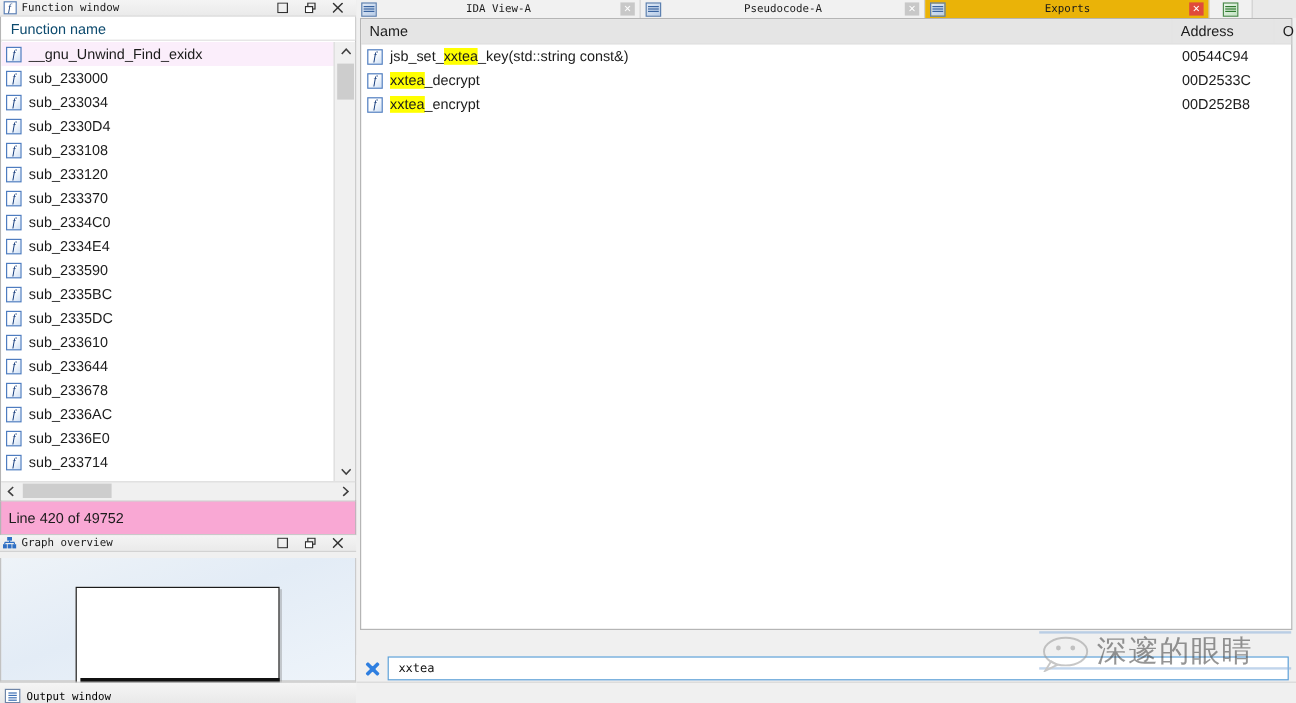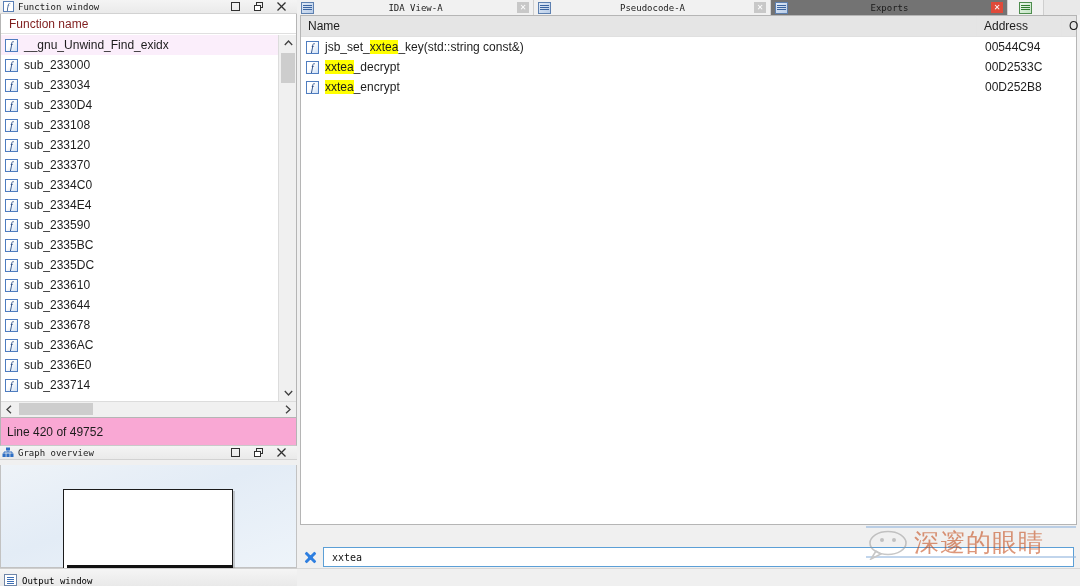--- a/index.html
+++ b/index.html
@@ -71,21 +71,21 @@
     border: 1px solid #b5b5b5;
     border-top: none;
   }
   .list-header {
     height: 20px;
     background: #ffffff;
     border-bottom: 1px solid #e0e0e0;
     display: flex; align-items: center;
     padding-left: 8px;
     font-size: 12px;
-    color: #7f1d1d;
+    color: #0c4a6e;
   }
   #fn-scroll-area {
     position: absolute; left: 0; top: 21px;
     width: 278px; height: 366px;
     overflow: hidden;
     background: #fff;
   }
   .fn-row {
     height: 20px;
     display: flex; align-items: center;
@@ -229,21 +229,21 @@
     height: 15px;
     background: #f1f1f1;
     border-right: 1px solid #cfcfcf;
     padding: 0 4px;
     font-family: "DejaVu Sans Mono", monospace;
     font-size: 9px;
     color: #1a1a1a;
     white-space: nowrap;
     overflow: hidden;
   }
-  .tab.active { background: #737373; justify-content: flex-end; }
+  .tab.active { background: #eab308; justify-content: flex-end; }
   .tab .tab-ico {
     width: 13px; height: 12px;
     margin-right: 4px; flex: 0 0 auto;
     border: 1px solid #5d80b0;
     background: linear-gradient(to bottom right,#dfe9f6,#b9cde8);
     display: flex; flex-direction: column; justify-content: center;
     padding: 1px; gap: 1px;
   }
   .tab .tab-ico i { display: block; height: 1px; background: #3a64a0; }
   .tab .tab-ico.green { border-color: #4e8d4e; background: linear-gradient(to bottom right,#eaf6ea,#c3e4c3); }
@@ -337,21 +337,21 @@
   #watermark {
     position: absolute; right: 4px; bottom: 16px;
     width: 210px; height: 46px;
     opacity: 0.55;
     pointer-events: none;
   }
   #wm-text {
     position: absolute; left: 48px; top: 2px;
     font-family: Liberation Mono, monospace;
     font-size: 25px;
-    color: #c2410c;
+    color: #404040;
     letter-spacing: 1px;
     white-space: nowrap;
   }
   .wm-line {
     position: absolute; left: 0; width: 210px; height: 2px;
     background: #8fb3dd;
   }
   #wm-bubble {
     position: absolute; left: 2px; top: 6px;
     width: 46px; height: 30px;

